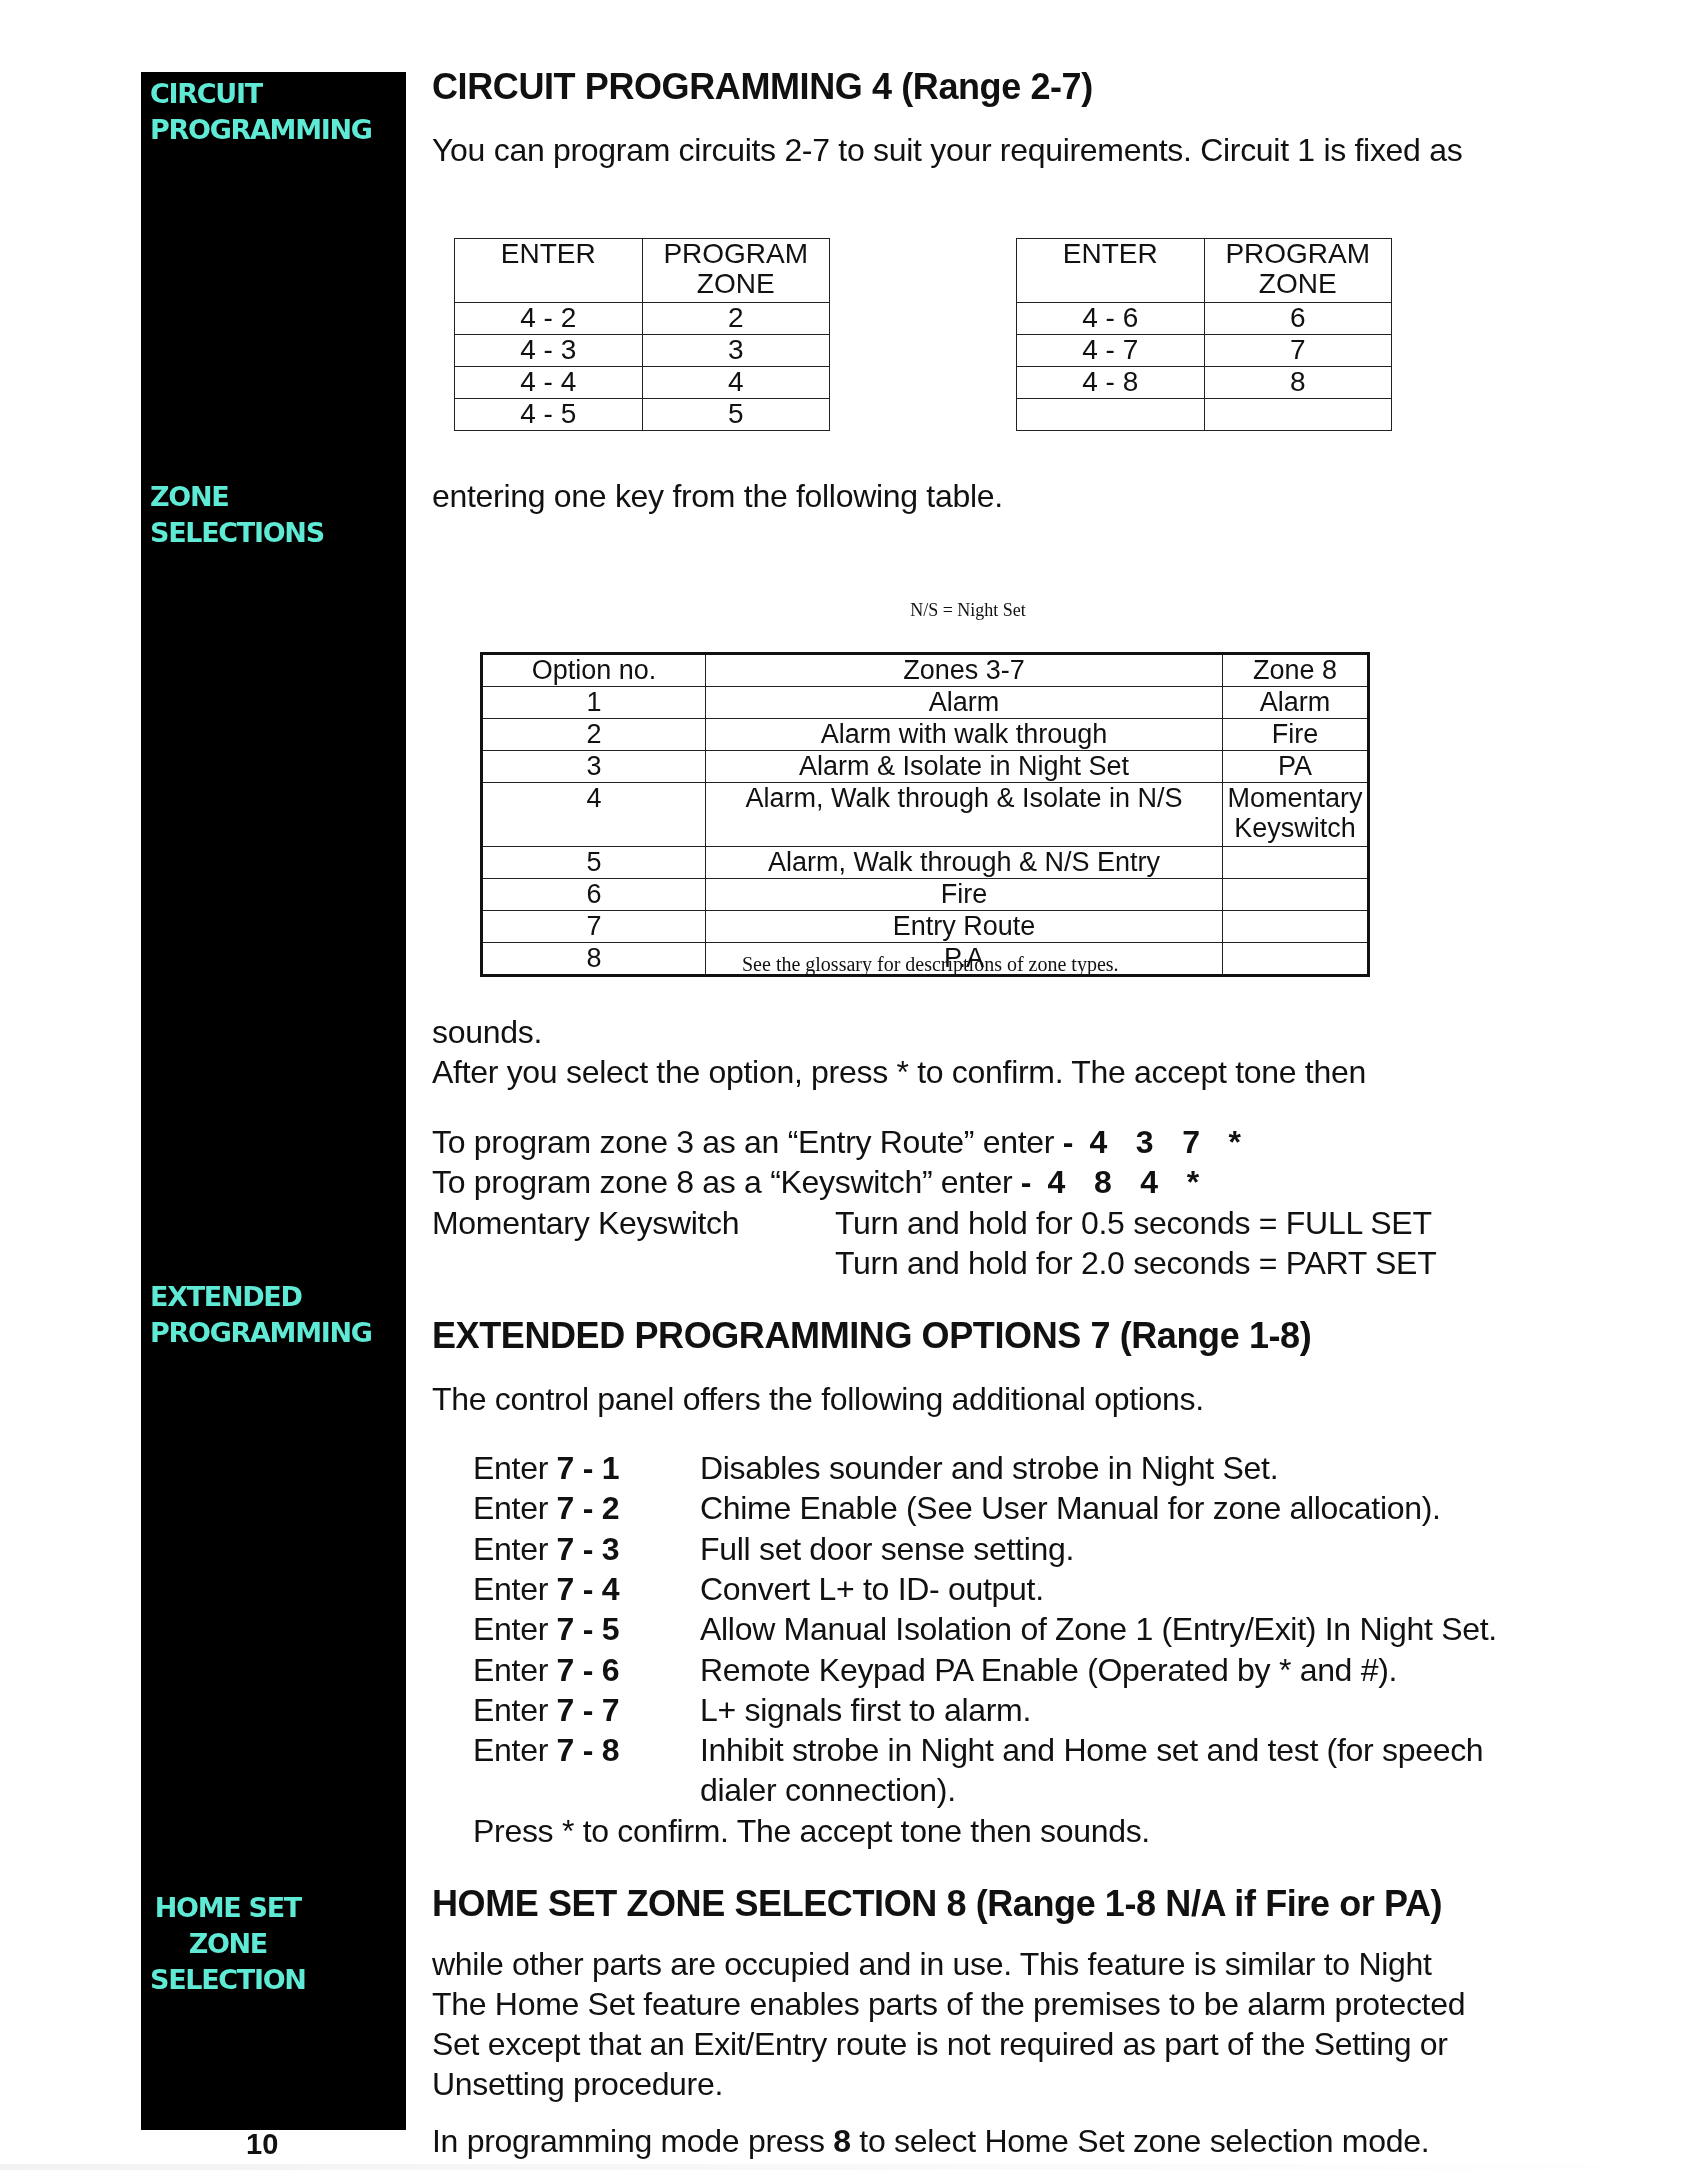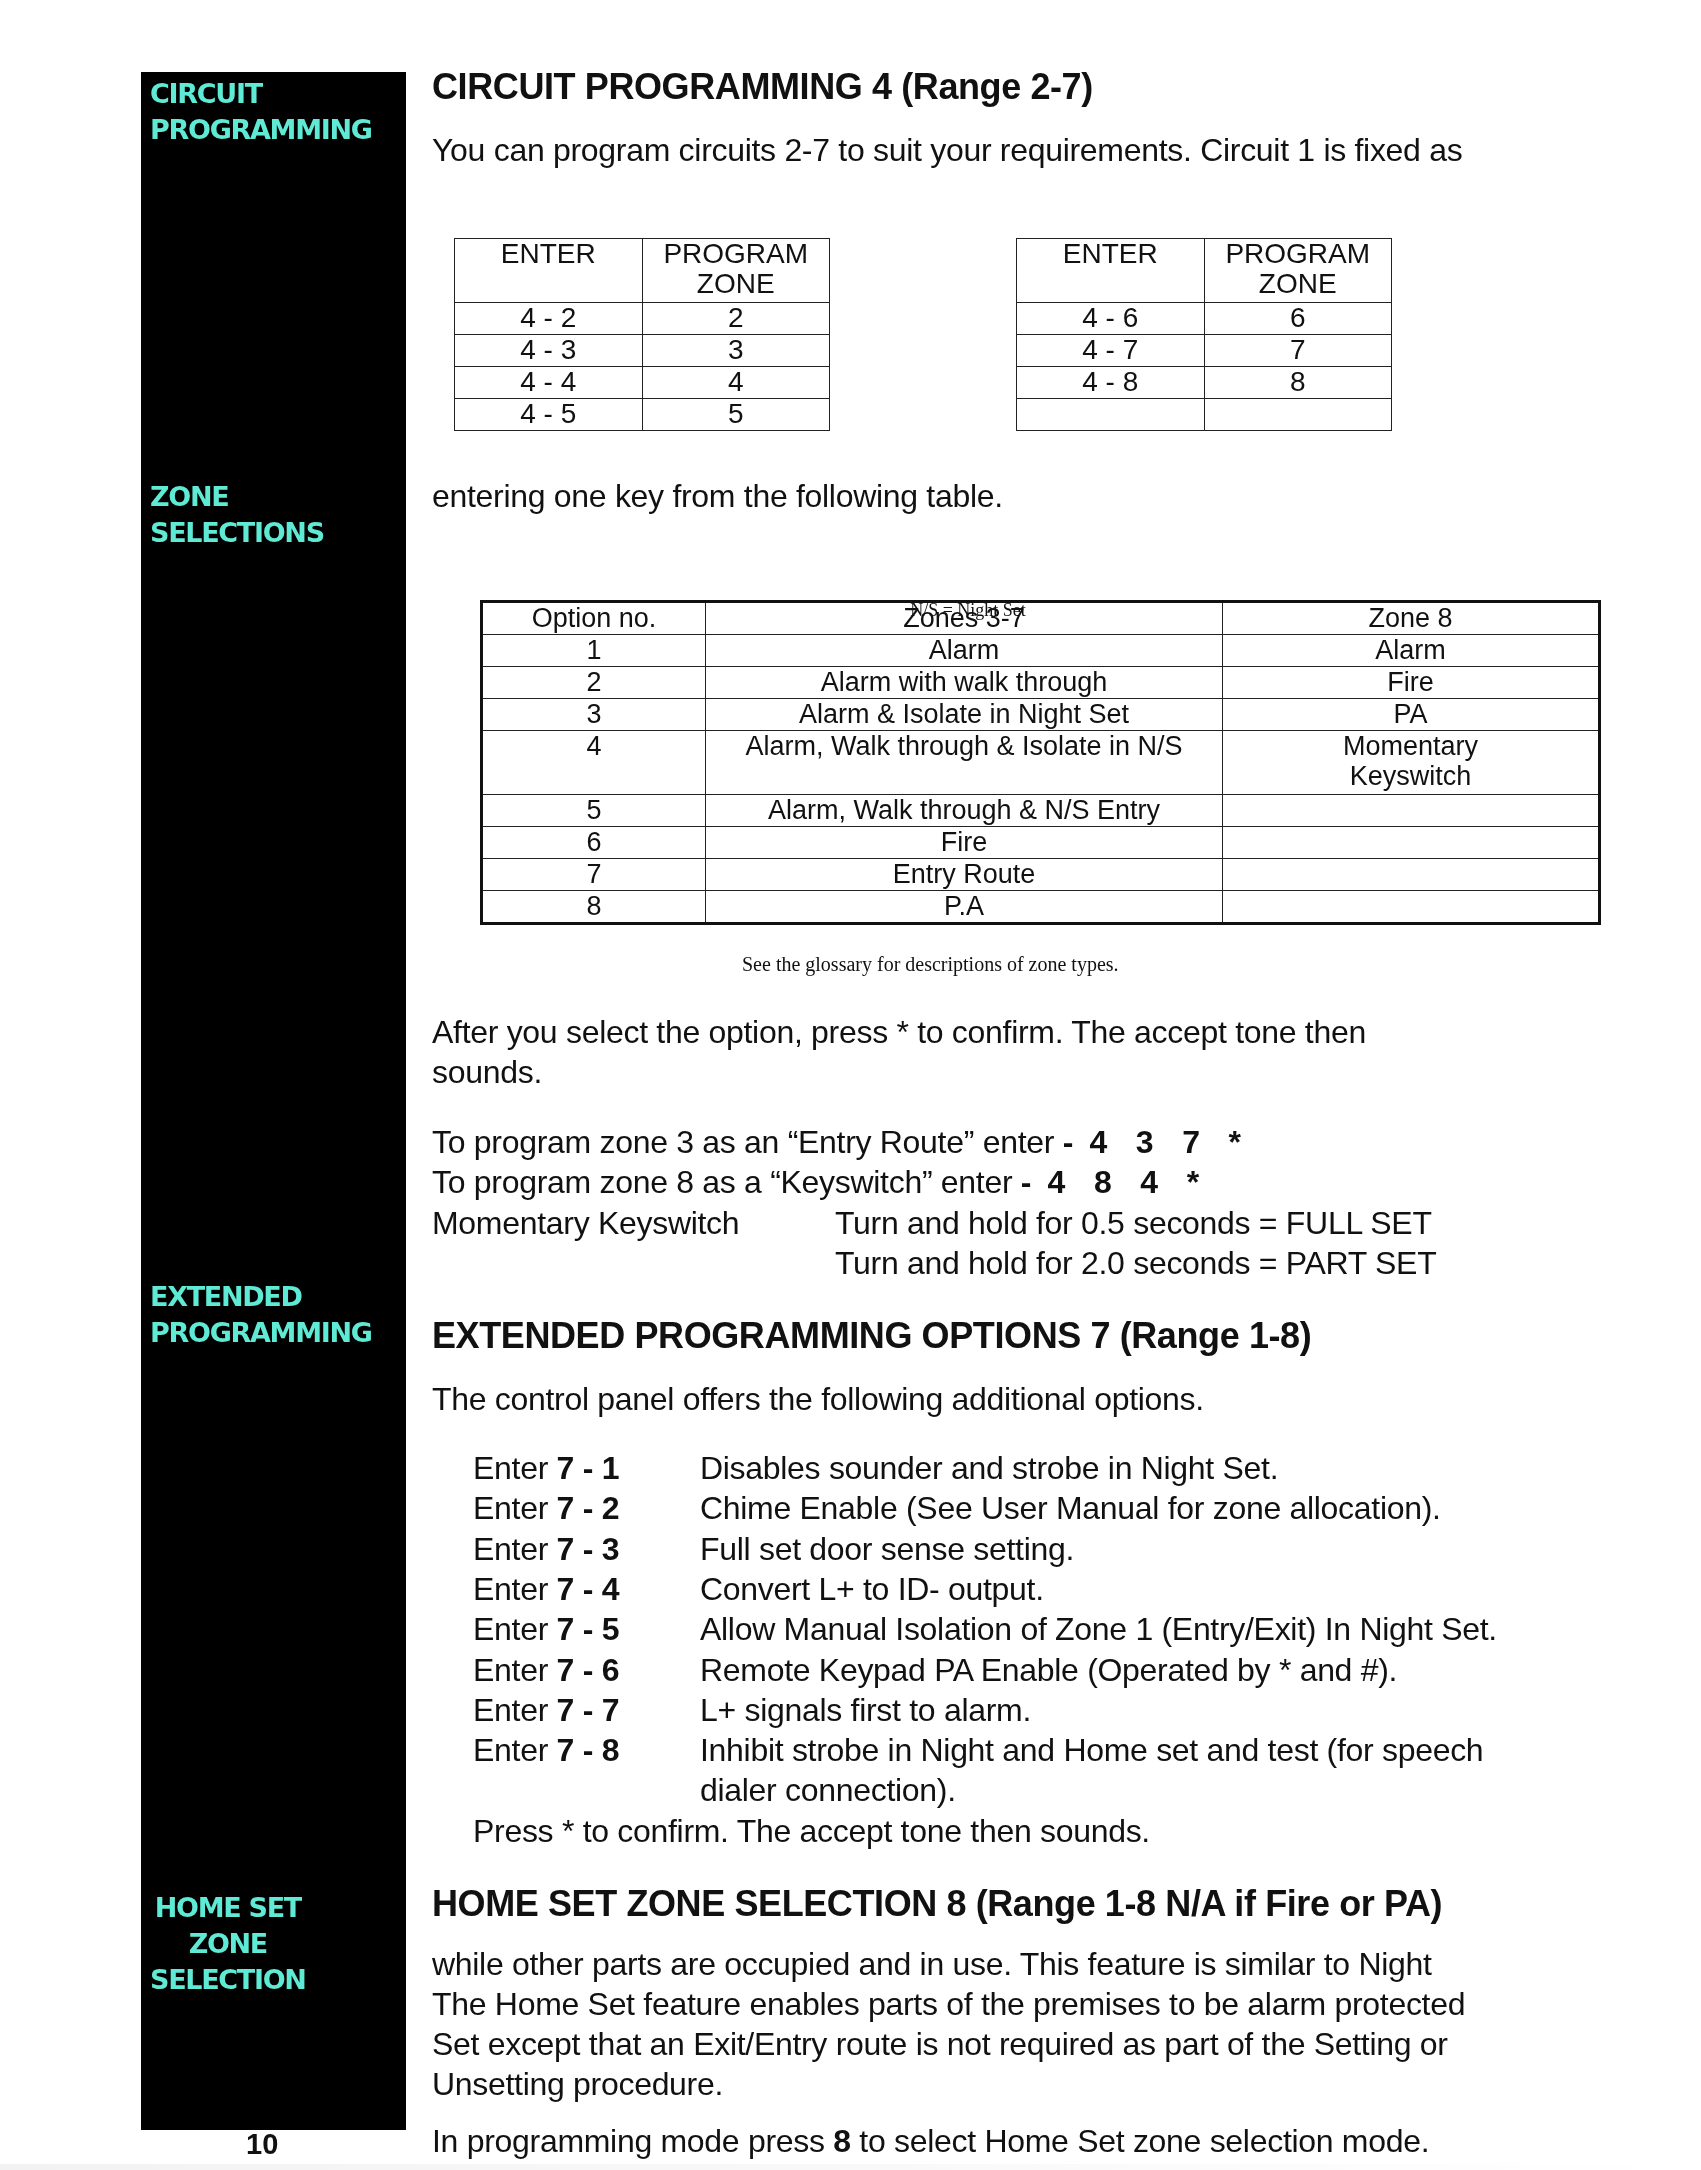--- a/index.html
+++ b/index.html
@@ -102,21 +102,21 @@
       </tr>
 </tbody>
   </table>
 
 <div class="abs body-text" style="left:432px; top:476px;">
   <div>entering one key from the following table.</div>
 </div>
 
 <div class="abs zone-caption" style="left:480px; top:600px; width:976px;">N/S = Night Set</div>
 
-<table class="zone-table" style="left:480px; top:600px; width:1121px;">
+<table class="zone-table" style="left:480px; top:652px; width:890px;">
   <tbody>
       <tr>
     <th style="width:222px;">Option no.</th>
     <th style="width:516px;">Zones 3-7</th>
     <th>Zone 8</th>
   </tr>
   <tr>
         <td>1</td>
         <td>Alarm</td>
         <td>Alarm</td>
@@ -156,22 +156,22 @@
         <td>8</td>
         <td>P.A</td>
         <td></td>
       </tr>
 </tbody>
   </table>
 
 <div class="abs glossary" style="left:742px; top:953px;">See the glossary for descriptions of zone types.</div>
 
 <div class="abs body-text" style="left:432px; top:1012px;">
+  <div>sounds.</div>
   <div>After you select the option, press * to confirm. The accept tone then</div>
-  <div>sounds.</div>
 </div>
 
 <div class="abs body-text" style="left:432px; top:1122px; white-space:nowrap;">
   <span>To program zone 3 as an “Entry Route” enter </span><span class="code" style="white-space:pre;">- 4  3  7  *</span>
 </div>
 <div class="abs body-text" style="left:432px; top:1162px; white-space:nowrap;">
   <span>To program zone 8 as a “Keyswitch” enter </span><span class="code" style="white-space:pre;">- 4  8  4  *</span>
 </div>
 <div class="abs body-text" style="left:432px; top:1203px; white-space:nowrap;">Momentary Keyswitch</div>
 <div class="abs body-text" style="left:835px; top:1203px; white-space:nowrap;">Turn and hold for 0.5 seconds = FULL SET</div>

